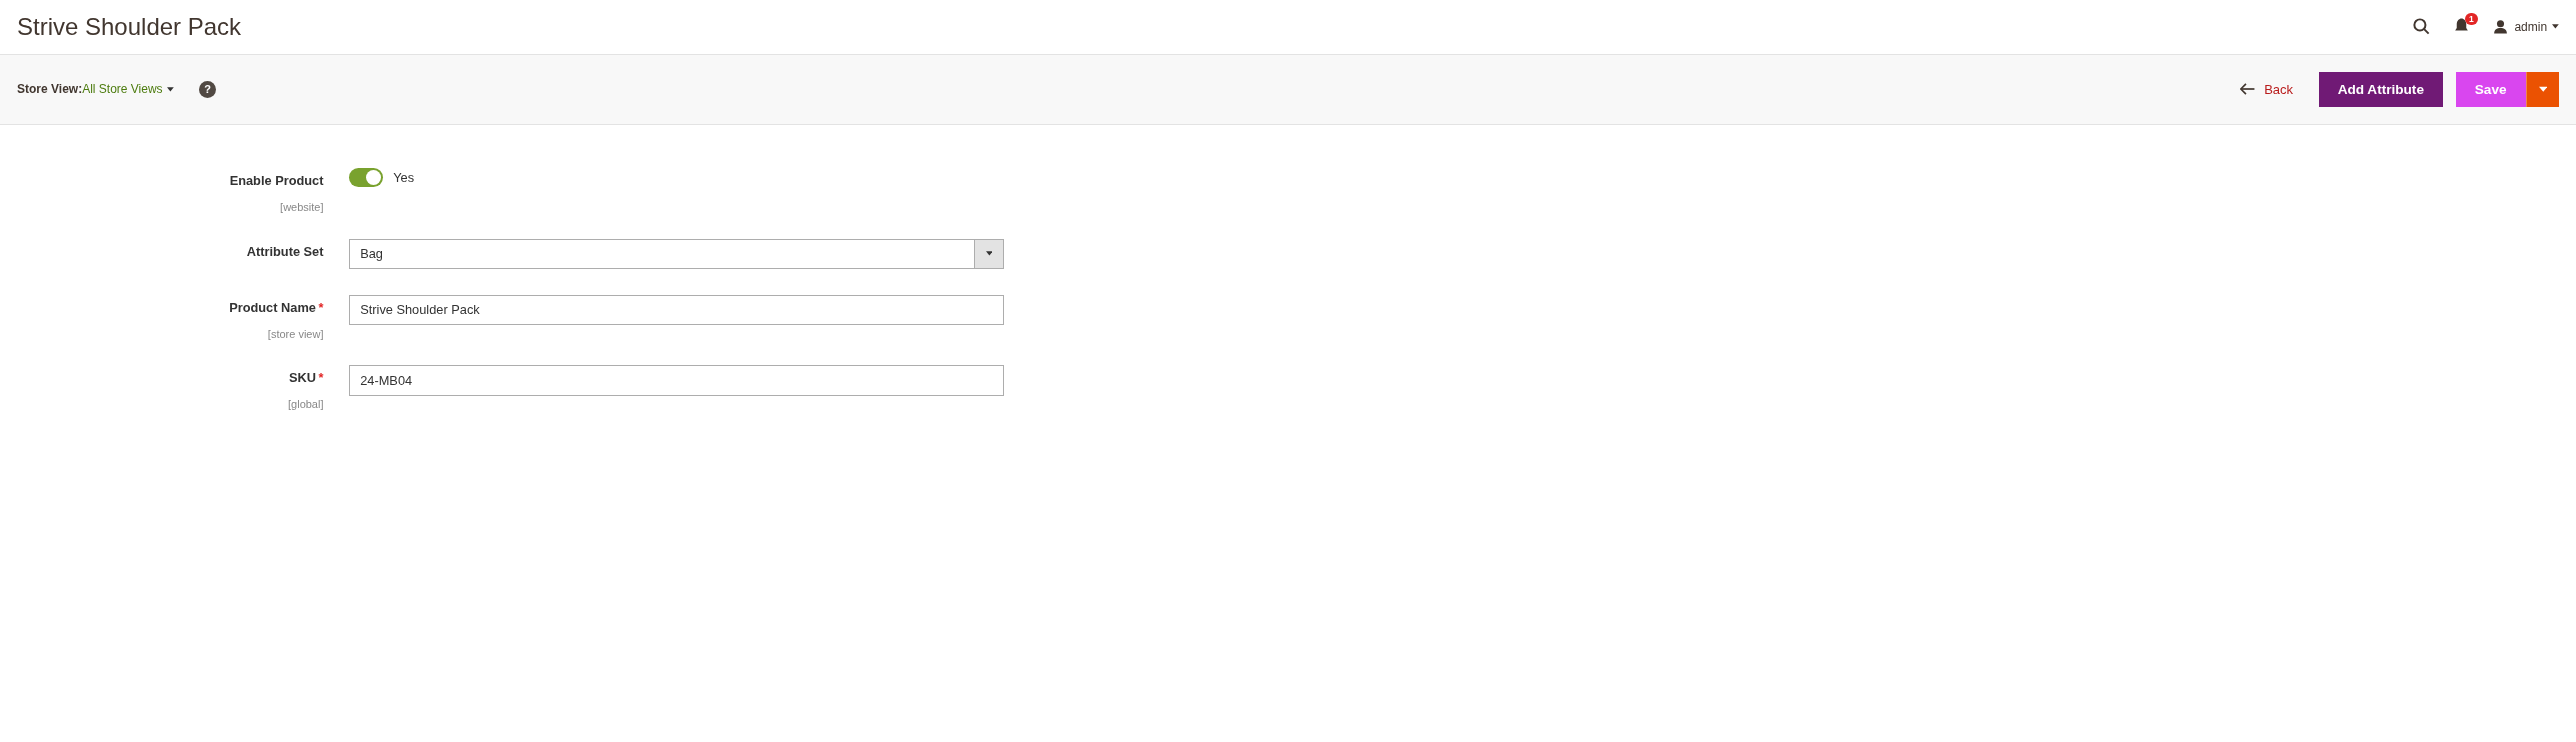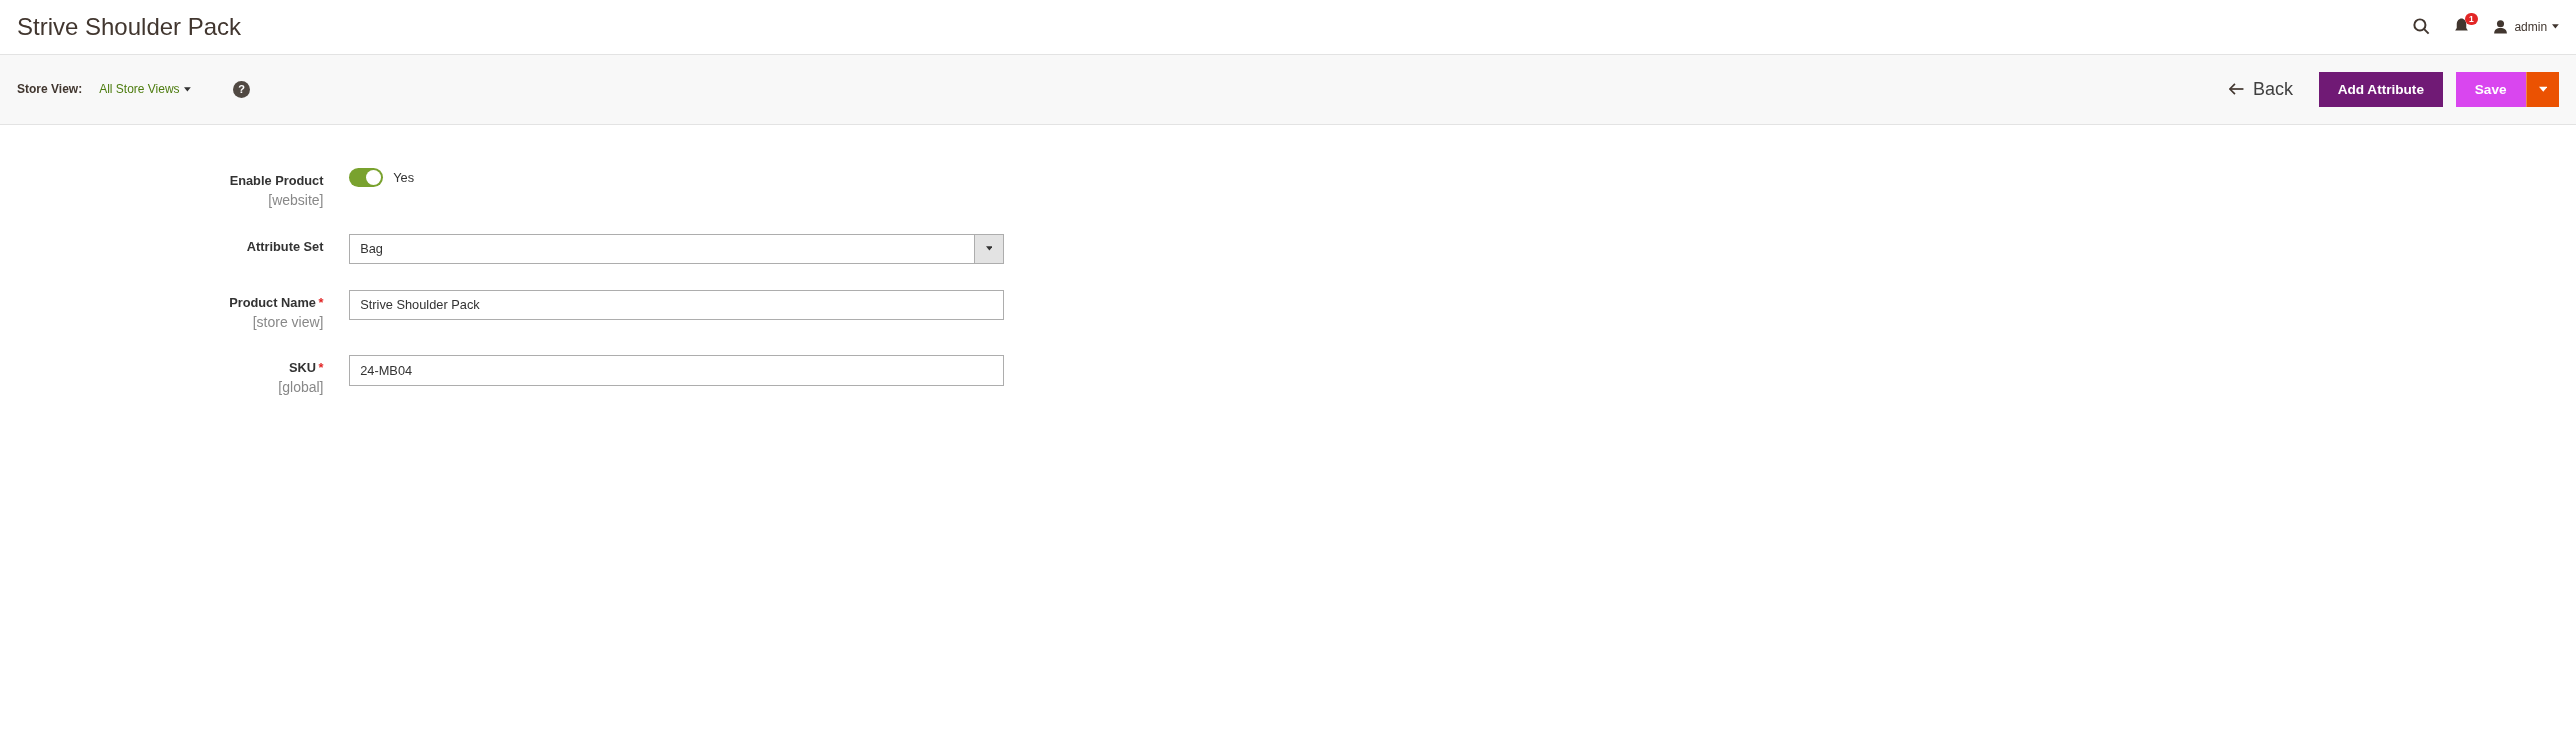--- a/index.html
+++ b/index.html
@@ -63,21 +63,20 @@
       border-top: 0.9px solid #e3e3e3;
       border-bottom: 0.9px solid #e3e3e3;
       padding: 17px;
       display: flex;
       justify-content: space-between;
       align-items: center;
     }
     .toolbar-left {
       display: flex;
       align-items: center;
-      gap: 17px;
     }
     .store-view-label {
       font-weight: 600;
       font-size: 12px;
       color: #41362f;
     }
     .store-view-select {
       font-size: 12px;
       color: #4d7c0f;
       display: flex;
@@ -101,22 +100,22 @@
     }
     .toolbar-right {
       display: flex;
       align-items: center;
       gap: 12.8px;
     }
     .back-link {
       display: flex;
       align-items: center;
       gap: 8.5px;
-      font-size: 18px;
-      color: #404040;
+      font-size: 13px;
+      color: #b91c1c;
       cursor: pointer;
       margin-right: 12.8px;
     }
     .btn {
       padding: 10.2px 19px;
       font-size: 13.6px;
       font-weight: 600;
       border: none;
       cursor: pointer;
     }
@@ -158,24 +157,24 @@
     .form-label {
       font-size: 12.8px;
       font-weight: 600;
       color: #333;
     }
     .form-label .required {
       color: #e22626;
       margin-left: 2.6px;
     }
     .form-scope {
-      font-size: 14px;
+      font-size: 11px;
       color: #888;
       display: block;
-      margin-top: 4px;
+      margin-top: 13px;
     }
     .form-control-wrap {
       flex: 0 0 655px;
     }
     .toggle {
       display: inline-flex;
       align-items: center;
       gap: 10.2px;
     }
     .toggle-switch {

